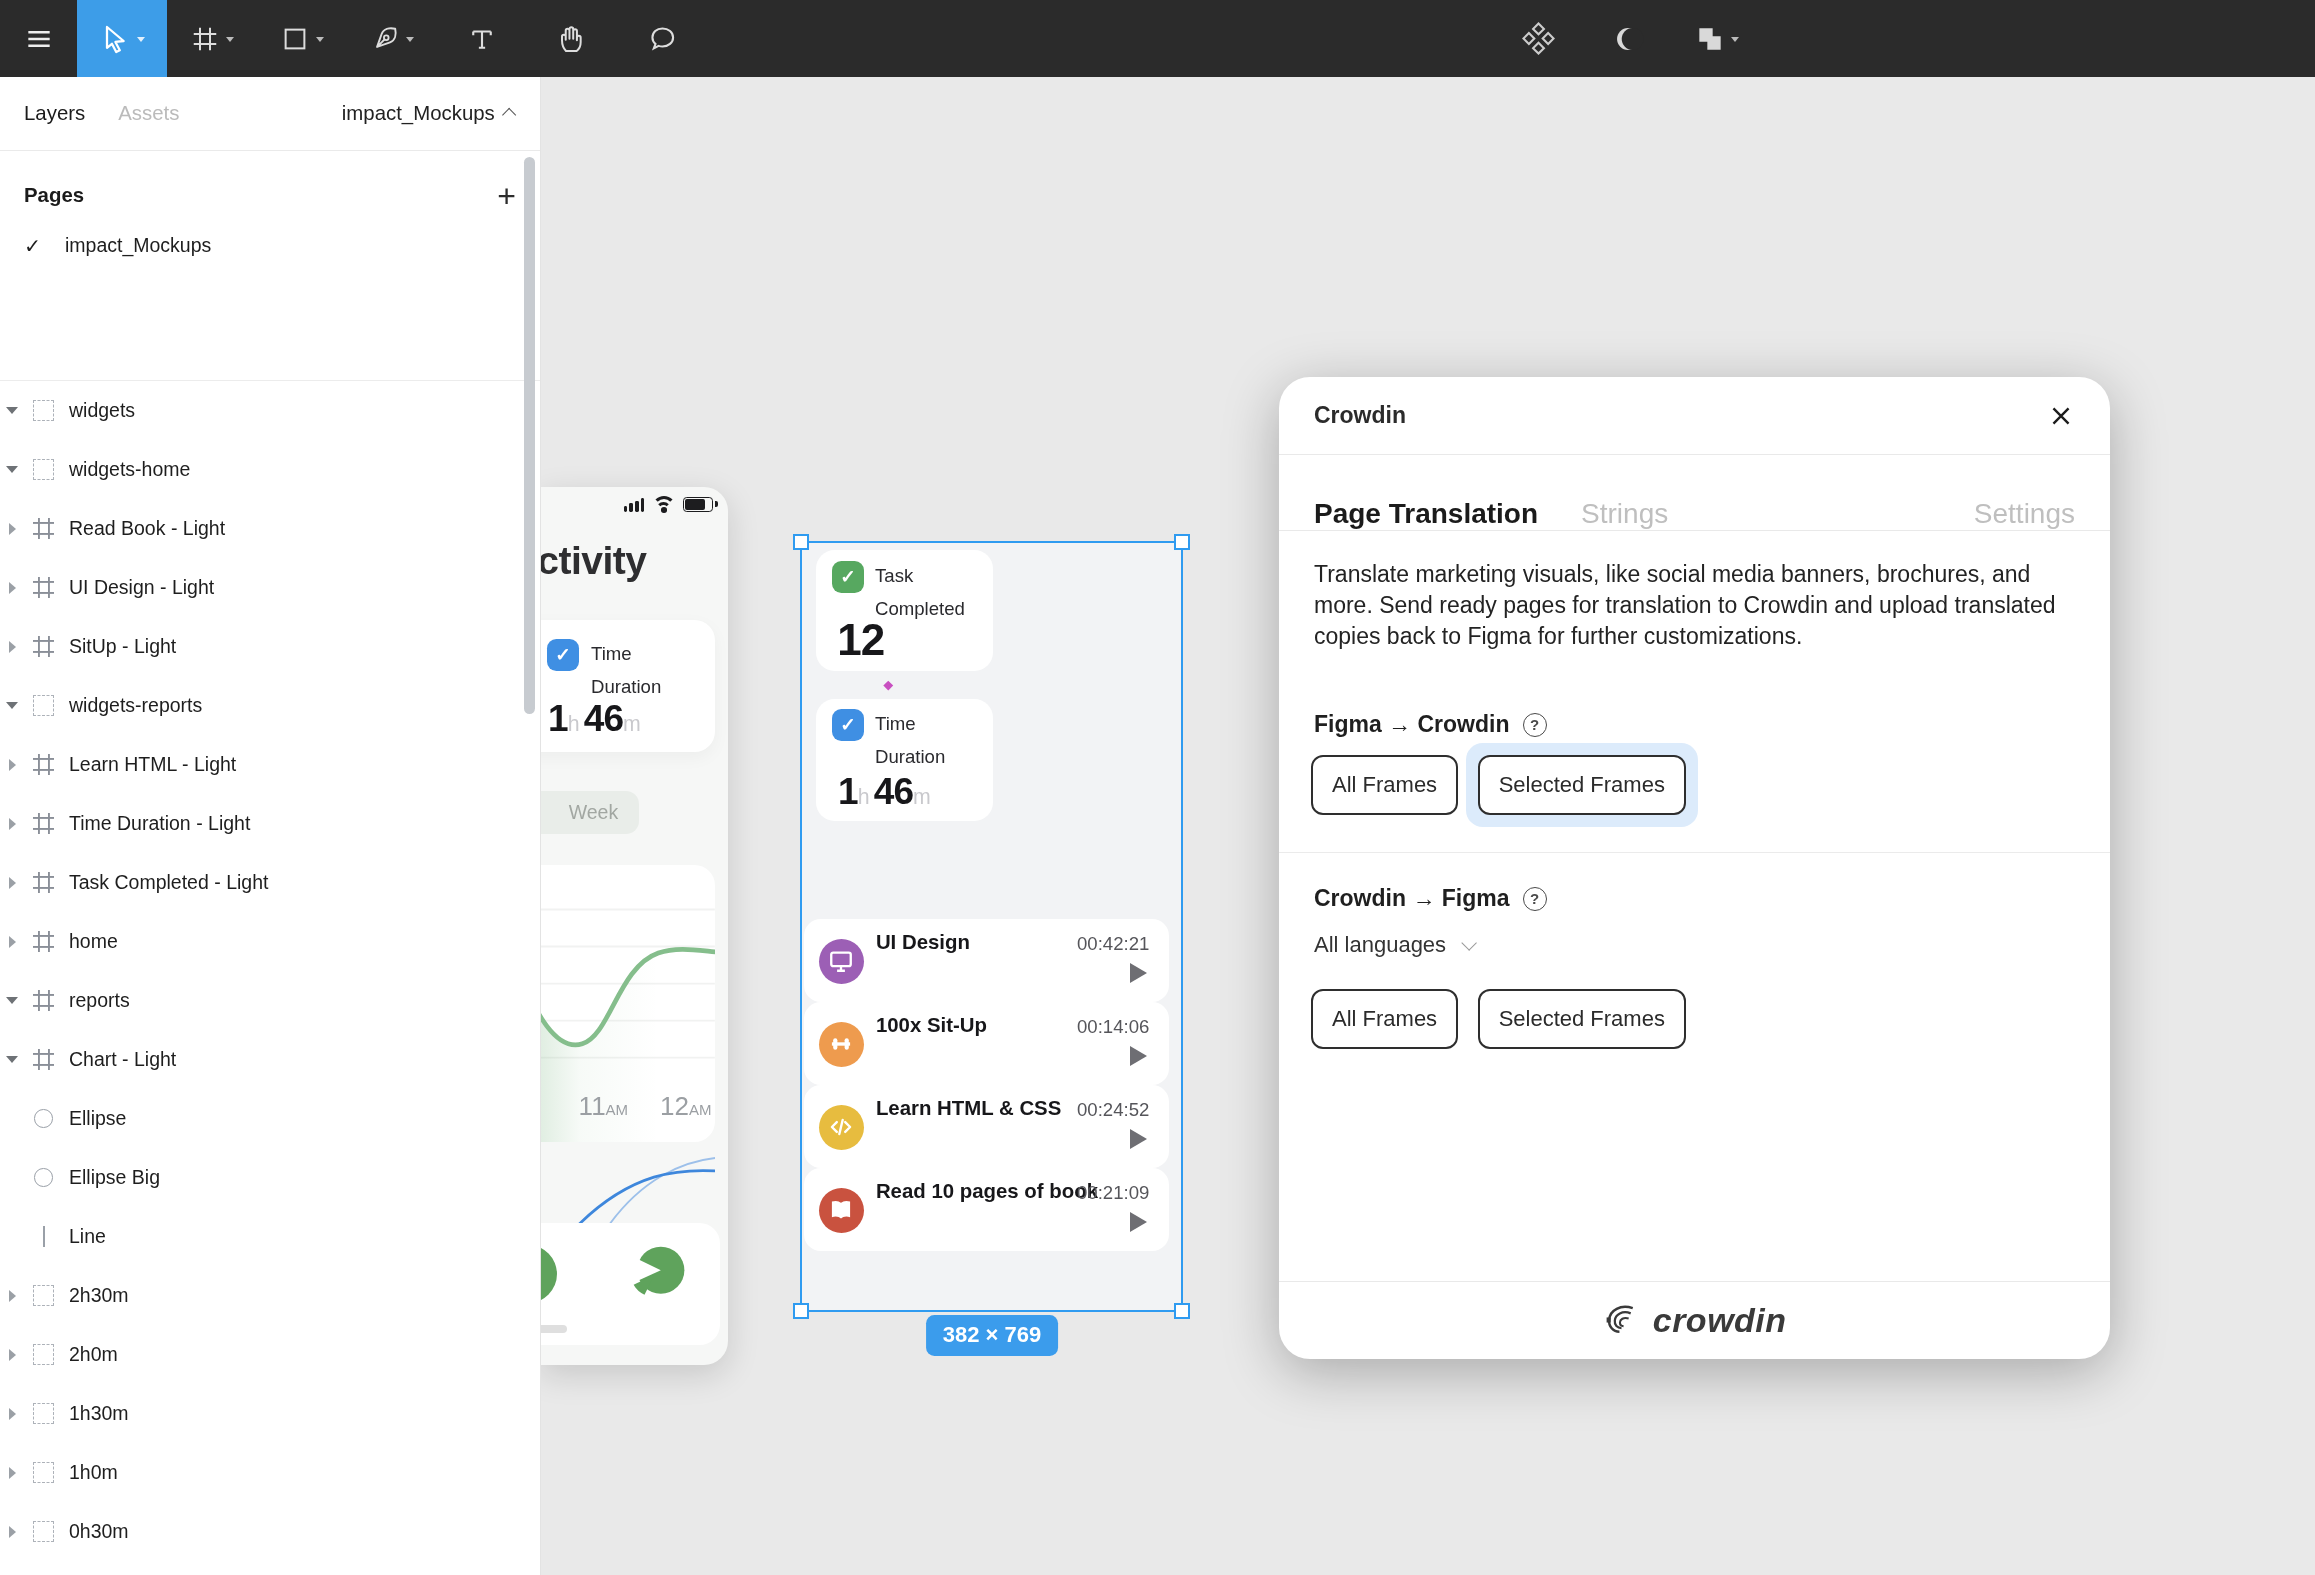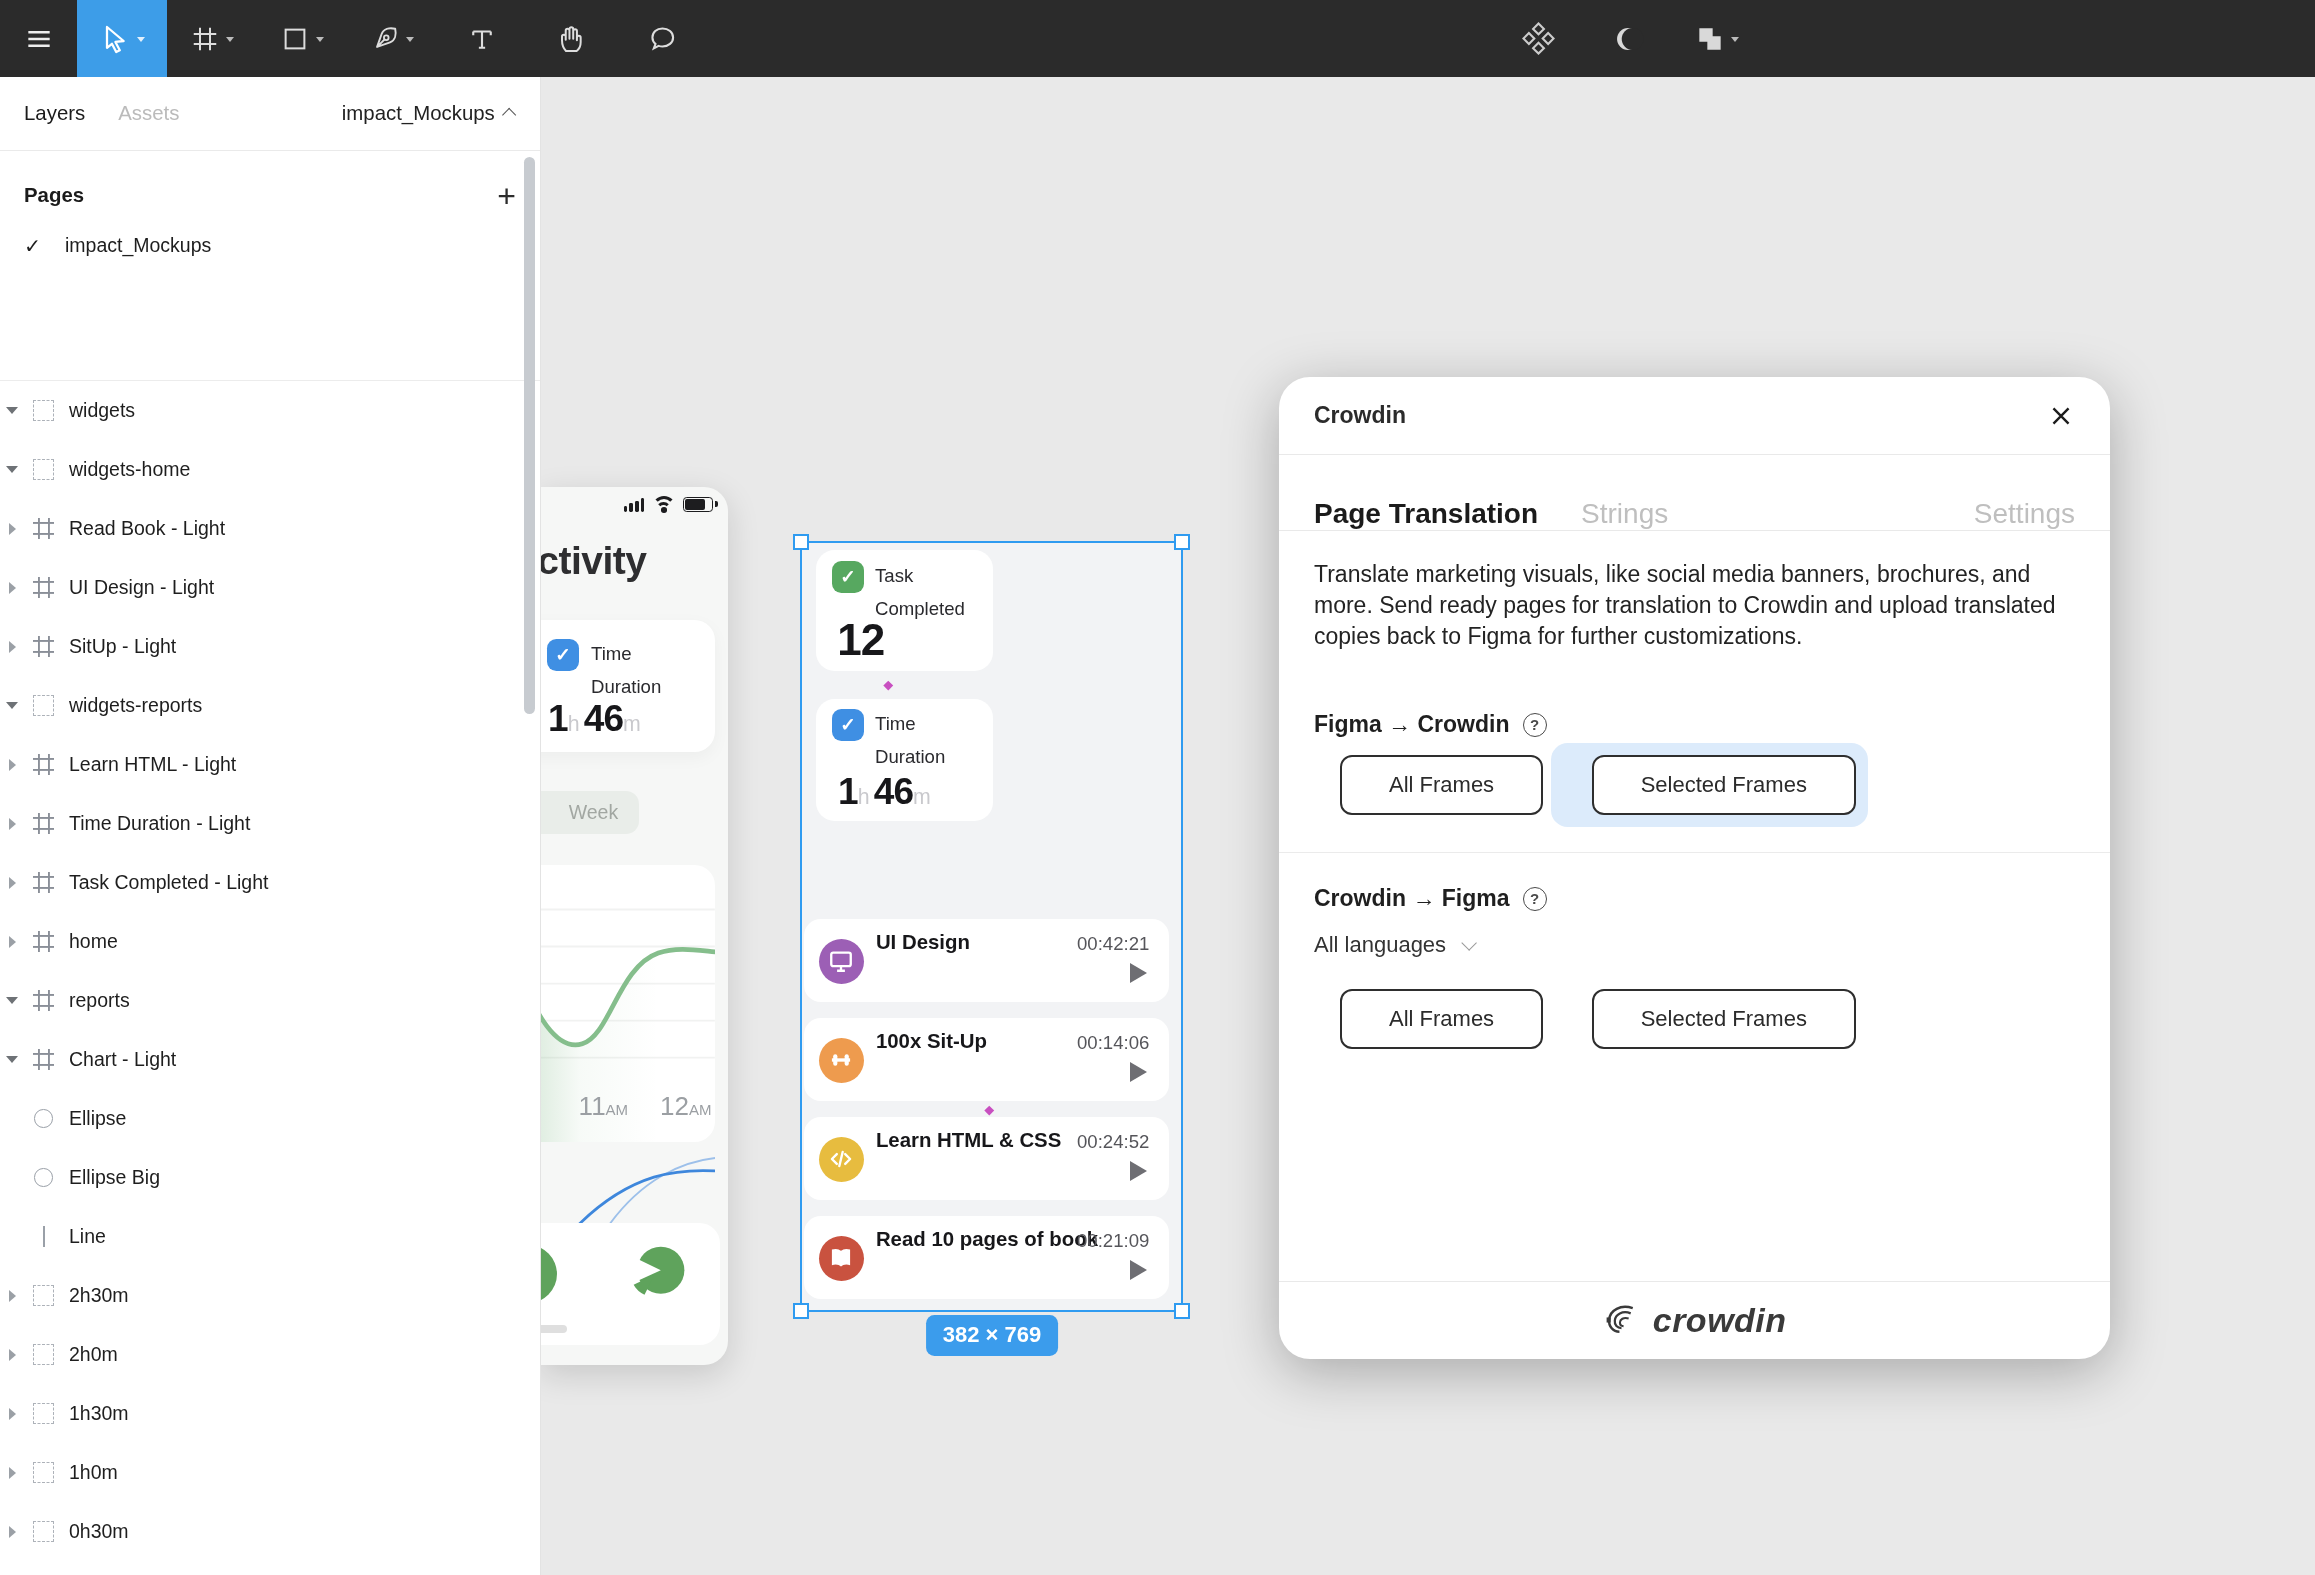--- a/index.html
+++ b/index.html
@@ -92,21 +92,21 @@
   .sel-frame { position:absolute; left:261px; top:466px; width:379px; height:767px; background:#F2F3F5; outline:2.8px solid #2F9BF0; border-radius:1.9px; }
   .handle { position:absolute; width:16px; height:16px; background:#fff; border:2.8px solid #2F9BF0; }
   .h-tl { left:-9.3px; top:-9.3px; } .h-tr { right:-9.3px; top:-9.3px; }
   .h-bl { left:-9.3px; bottom:-9.3px; } .h-br { right:-9.3px; bottom:-9.3px; }
   .s-card { position:absolute; left:14px; width:177px; height:121px; background:#fff; border-radius:18.6px; }
   .s-card .chk { position:absolute; left:16px; top:10.2px; }
   .s-card .s-card-label { left:59px; top:8.3px; width:102px; }
   .stat-value { position:absolute; left:21.3px; top:65px; font-size:44px; font-weight:700; color:#17171a; letter-spacing:-0.9px; }
   .s-card .timeval { left:22px; top:72px; }
   .comp-dot { position:absolute; width:6.5px; height:6.5px; background:#C84FC0; transform:rotate(45deg); }
-  .tasks { position:absolute; left:1.9px; top:376px; width:365px; display:flex; flex-direction:column; gap:16px; }
+  .tasks { position:absolute; left:1.9px; top:376px; width:365px; display:flex; flex-direction:column; gap:0; }
   .task { position:relative; height:83px; background:#fff; border-radius:16.7px; flex:none; }
   .ticon { position:absolute; left:15px; top:19.5px; width:45px; height:45px; border-radius:50%; display:flex; align-items:center; justify-content:center; }
   .ticon svg { display:none; }
   .ticon.g-monitor .svg-monitor { display:block; }
   .ticon.g-dumbbell .svg-dumbbell { display:block; }
   .ticon.g-code .svg-code { display:block; }
   .ticon.g-book .svg-book { display:block; }
   .ttitle { position:absolute; left:72px; top:12px; font-size:20.4px; font-weight:700; color:#17171a; }
   .ttime { position:absolute; right:19.5px; top:14px; font-size:18.6px; color:#55555A; }
   .tags { position:absolute; left:70px; top:43px; display:flex; gap:9.3px; }
@@ -119,21 +119,21 @@
   .dlg-header { position:absolute; left:0; top:0; right:0; height:78px; display:flex; align-items:center; padding:0 35px; border-bottom:0.9px solid #E9E9E9; }
   .dlg-title { font-size:23px; font-weight:700; color:#2b2b2b; }
   .dlg-close { margin-left:auto; cursor:pointer; display:flex; }
   .dlg-tabs { position:absolute; left:0; top:79px; right:0; height:75px; display:flex; align-items:center; padding:0 35px; border-bottom:0.9px solid #E9E9E9; }
   .dtab { font-size:28px; color:#1b1b1b; font-weight:600; margin-right:43px; cursor:pointer;margin-top:42px; }
   .dtab.inactive { color:#BFBFBF; font-weight:400; margin-right:0; }
   .dtab.right { margin-left:auto; }
   .dlg-desc { position:absolute; left:35px; top:182px; width:768px; font-size:23px; line-height:31px; color:#232323; }
   .sec-title { position:absolute; left:35px; display:flex; align-items:center; gap:13px; font-size:23px; font-weight:700; color:#1f1f1f; }
   .help { width:24px; height:24px; border:1.9px solid #4a4a4a; border-radius:50%; display:flex; align-items:center; justify-content:center; font-size:15px; font-weight:700; color:#4a4a4a; cursor:pointer; }
-  .btn { height:60px; border:2.3px solid #2e2e2e; border-radius:12px; background:#fff; font-size:22px; color:#2b2b2b; padding:0 47px; display:inline-flex; align-items:center; cursor:pointer; font-family:"Liberation Sans",sans-serif;margin-left:29px; }
+  .btn { height:60px; border:2.3px solid #2e2e2e; border-radius:12px; background:#fff; font-size:22px; color:#2b2b2b; padding:0 19px; display:inline-flex; align-items:center; cursor:pointer; font-family:"Liberation Sans",sans-serif; }
   .btnrow { position:absolute; left:32px; display:flex; gap:19.5px; align-items:center; }
   .halo { position:absolute; left:-12px; top:-12px; right:-12px; bottom:-12px; background:#DCEBFB; border-radius:16.7px; z-index:0; }
   .btnwrap { position:relative; }
   .btnwrap .btn { position:relative; z-index:1; }
   .dropdown { position:absolute; left:35px; display:flex; align-items:center; gap:15px; cursor:pointer; }
   .dropdown span { font-size:22px; color:#333; }
   .chev-v { width:11px; height:11px; border-right:1.9px solid #9a9a9a; border-bottom:1.9px solid #9a9a9a; transform:rotate(45deg) translateY(-3.7px); }
   .dlg-footer { position:absolute; left:0; bottom:0; right:0; height:78px; border-top:0.9px solid #E9E9E9; display:flex; align-items:center; justify-content:center; gap:9.3px; }
   .logo-text { font-size:34px; font-weight:700; font-style:italic; color:#3a3a3a; letter-spacing:0.5px; }
 </style>

